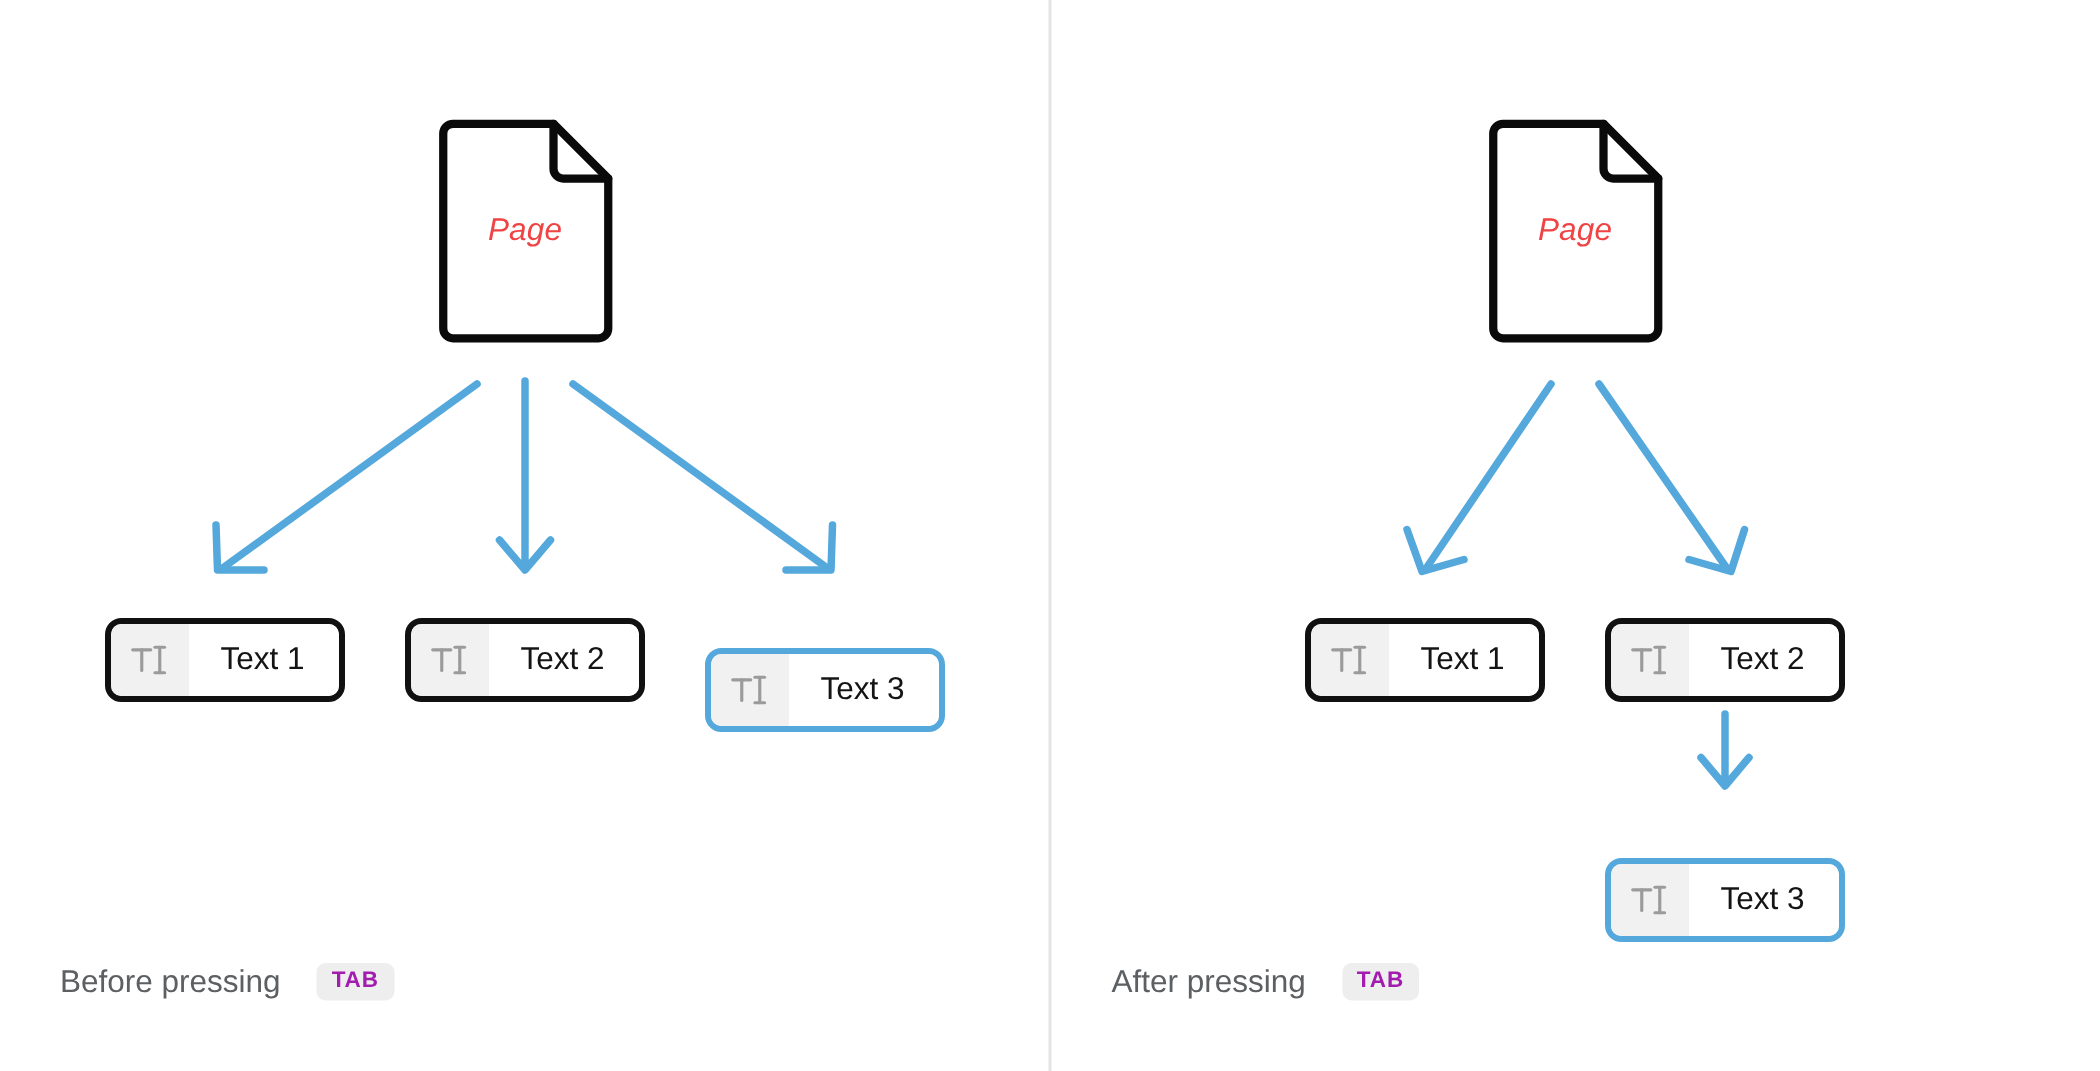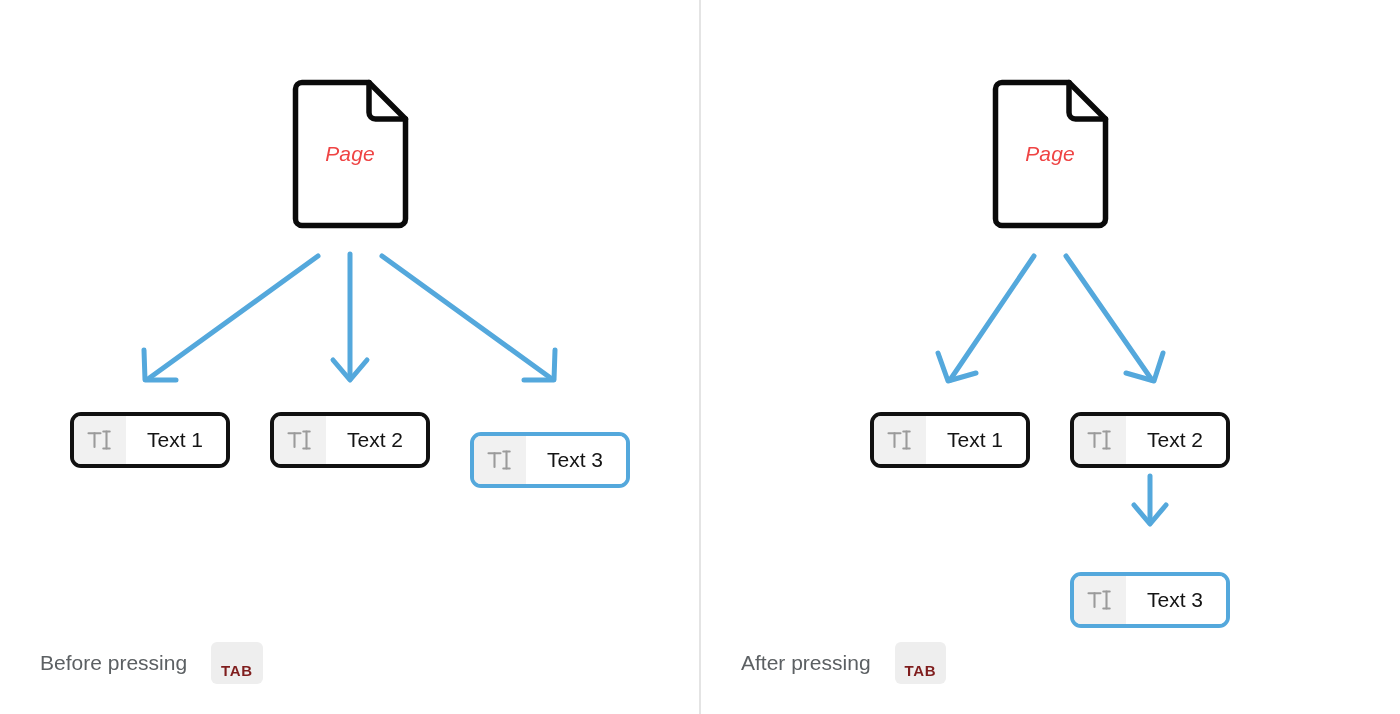--- a/index.html
+++ b/index.html
@@ -104,23 +104,23 @@
     gap: 24px;
     font-size: 21px;
     color: #5c6063;
   }
   .caption .cap-text { white-space: nowrap; }
   .kbd {
     display: inline-flex;
     align-items: center;
     justify-content: center;
     background: #eeeeee;
-    color: #7f1d1d;
+    color: #a21caf;
     border-radius: 6px;
-    padding: 21px 10px 6px 10px;
+    padding: 4px 10px 6px 10px;
     font-size: 15px;
     font-weight: bold;
     letter-spacing: 0.6px;
     line-height: 1;
   }
 </style>
 </head>
 <body>
 
 <div class="stage">

